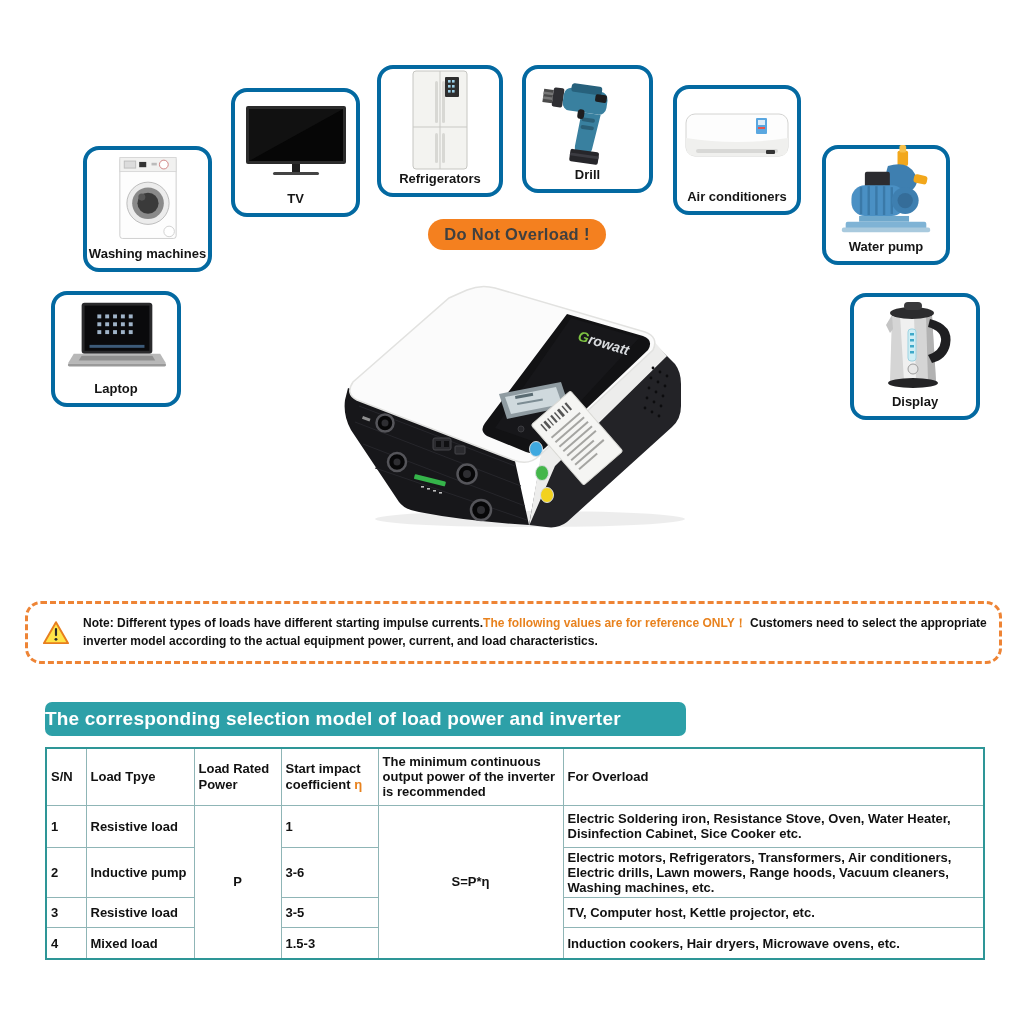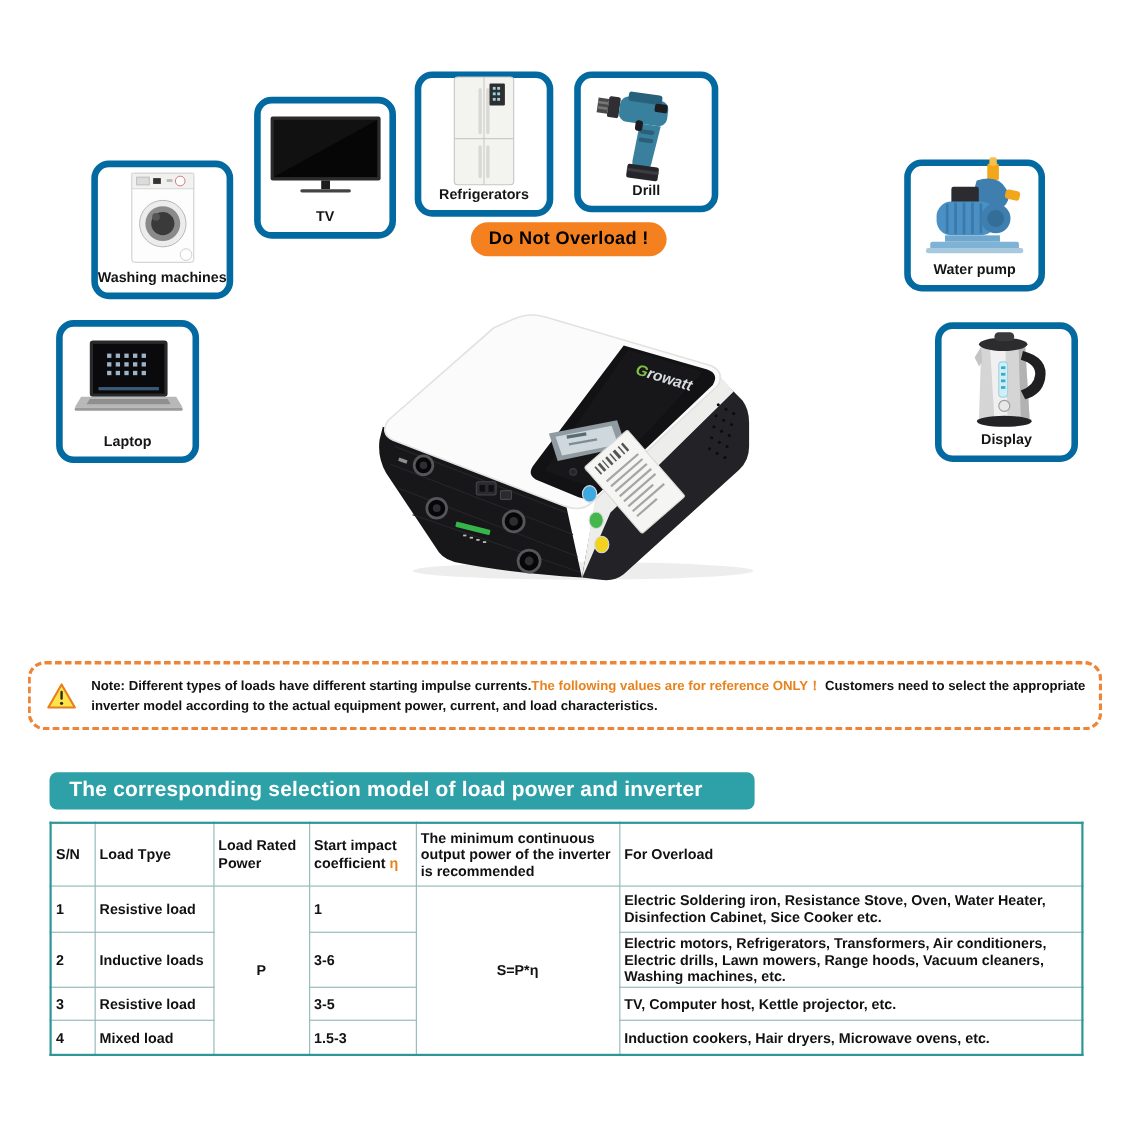--- a/index.html
+++ b/index.html
@@ -1,43 +1,43 @@
 <!DOCTYPE html>
 <html><head>
 <meta charset="utf-8">
 <style>
   html,body { margin:0; padding:0; background:#fff; }
   .canvas {
     position:relative; width:1024px; height:1024px; background:#ffffff;
     font-family:"Liberation Sans", sans-serif; overflow:hidden;
   }
   .card {
-    position:absolute; background:#fff; border:6px solid #0369a1; border-radius:16px;
+    position:absolute; background:#fff; border:4px solid #0369a1; border-radius:16px;
     display:flex; flex-direction:column; align-items:center; justify-content:flex-end;
     box-sizing:border-box; padding-bottom:7px;
   }
   .card .art { flex:1; width:100%; display:flex; align-items:center; justify-content:center; }
   .card .lbl { font-size:13px; font-weight:bold; color:#151515; line-height:1.1; text-align:center; white-space:nowrap; }
   .badge {
-    position:absolute; left:428px; top:202px; width:178px; height:31px;
-    background:#F4801F; border-radius:16px; color:#000000; font-weight:bold; font-size:16.5px;
+    position:absolute; left:428px; top:219px; width:178px; height:31px;
+    background:#F4801F; border-radius:16px; color:#404040; font-weight:bold; font-size:16.5px;
     display:flex; align-items:center; justify-content:center; letter-spacing:.3px;text-align:right;
   }
   .inverter { position:absolute; left:315px; top:276px; width:400px; height:255px; }
   .note {
     position:absolute; left:25px; top:601px; width:977px; height:63px;
     border:3px dashed #EE8435; border-radius:16px; box-sizing:border-box;
     display:flex; align-items:center; gap:13px; padding:4px 12px 4px 14px; background:#fff;
   }
   .note-text { font-size:12px; font-weight:bold; color:#111; line-height:1.45; }
   .note-text .orange { color:#E8821E; }
   .section-title {
     position:absolute; left:45px; top:702px; width:641px; height:34px;
     background:#2DA0A8; border-radius:7px; color:#fff; font-size:19px; font-weight:bold;
-    display:flex; align-items:center; padding-left:18px; box-sizing:border-box; letter-spacing:.2px;
+    display:flex; align-items:center; padding-left:0; box-sizing:border-box; letter-spacing:.2px;
   }
   .tablewrap { position:absolute; left:45px; top:747px; }
   table.loads { border-collapse:collapse; table-layout:fixed; width:938px; border:2px solid #2E9697; }
   table.loads th, table.loads td {
     border:1px solid #8FB5B6; font-size:13px; font-weight:bold; color:#111;
     padding:2px 4px; vertical-align:middle; box-sizing:border-box;
   }
   th.l { text-align:left; padding-left:8px; line-height:1.18; }
   .c { text-align:left; }
   td.big { font-size:14px; text-align:center; }
@@ -123,20 +123,34 @@
           <rect x="45" y="58" width="14" height="4" rx="2" fill="#2a5f77"></rect>
           <rect x="40" y="42" width="7" height="10" rx="3" fill="#1d1d1f"></rect>
           <rect x="38" y="84" width="30" height="13" rx="2" fill="#26262a"></rect>
           <rect x="38" y="88" width="30" height="3" fill="#3c3c42"></rect>
         </g>
       </svg>
     </div>
     <div class="lbl">Drill</div>
   </div>
 
+  <div class="card" style="left:673px;top:85px;width:128px;height:130px">
+    <div class="art">
+      <svg width="110" height="62" viewBox="0 0 110 62">
+        <rect x="4" y="6" width="102" height="42" rx="9" fill="#fdfdfd" stroke="#d4d4d2"></rect>
+        <path d="M4,30 Q55,38 106,30 L106,39 Q106,48 97,48 L13,48 Q4,48 4,39 Z" fill="#f0f0ee"></path>
+        <rect x="14" y="41" width="82" height="4" rx="2" fill="#d8d8d6"></rect>
+        <rect x="84" y="42" width="9" height="4" rx="1" fill="#333"></rect>
+        <rect x="74" y="10" width="11" height="16" rx="1" fill="#5aa7e0"></rect>
+        <rect x="76" y="12" width="7" height="5" fill="#fff" opacity="0.8"></rect>
+        <rect x="76" y="19" width="7" height="2" fill="#e8534a"></rect>
+      </svg>
+    </div>
+    <div class="lbl">Air conditioners</div>
+  </div>
 
   <div class="card" style="left:822px;top:145px;width:128px;height:120px">
     <div class="art">
       <svg width="96" height="98" viewBox="0 0 100 100">
         <rect x="62" y="8" width="11" height="16" rx="2" fill="#f2a71b"></rect>
         <rect x="64" y="2" width="7" height="8" rx="2" fill="#f7c04a"></rect>
         <path d="M52,24 Q72,18 80,32 Q86,42 76,50 L56,50 Q46,42 52,24" fill="#3e7fb0"></path>
         <rect x="80" y="32" width="14" height="9" rx="3" fill="#f2a71b" transform="rotate(12 80 32)"></rect>
         <rect x="28" y="30" width="26" height="16" rx="2" fill="#2c2c30"></rect>
         <rect x="14" y="44" width="56" height="32" rx="14" fill="#4a90c4"></rect>
@@ -150,21 +164,21 @@
         <circle cx="70" cy="60" r="14" fill="#3e7fb0"></circle>
         <circle cx="70" cy="60" r="8" fill="#356d99"></circle>
         <rect x="22" y="76" width="52" height="6" fill="#6fa8cc"></rect>
         <rect x="8" y="82" width="84" height="9" rx="2" fill="#7fb3d5"></rect>
         <rect x="4" y="88" width="92" height="5" rx="2" fill="#a9cade"></rect>
       </svg>
     </div>
     <div class="lbl">Water pump</div>
   </div>
 
-  <div class="card" style="left:51px;top:291px;width:130px;height:130px">
+  <div class="card" style="left:51px;top:291px;width:130px;height:116px">
     <div class="art">
       <svg width="108" height="76" viewBox="0 0 110 76">
         <rect x="20" y="2" width="72" height="52" rx="3" fill="#2a2a2c"></rect>
         <rect x="23" y="5" width="66" height="46" fill="#0a0a0c"></rect>
         <g fill="#9fb3c8">
           <rect x="36" y="14" width="4" height="4"></rect>
             <rect x="44" y="14" width="4" height="4"></rect>
             <rect x="52" y="14" width="4" height="4"></rect>
             <rect x="60" y="14" width="4" height="4"></rect>
             <rect x="68" y="14" width="4" height="4"></rect>
@@ -365,21 +379,21 @@
         <tr class="r0">
           <td class="c">1</td>
           <td class="c">Resistive load</td>
           <td class="big" rowspan="4">P</td>
           <td class="c">1</td>
           <td class="big" rowspan="4">S=P*η</td>
           <td class="ex">Electric Soldering iron, Resistance Stove, Oven, Water Heater, Disinfection Cabinet, Sice Cooker  etc.</td>
         </tr>
         <tr class="r1">
           <td class="c">2</td>
-          <td class="c">Inductive loads</td>
+          <td class="c">Inductive pump</td>
           <td class="c">3-6</td>
           <td class="ex">Electric motors, Refrigerators, Transformers, Air conditioners, Electric drills, Lawn mowers, Range hoods, Vacuum cleaners, Washing machines, etc.</td>
         </tr>
         <tr class="r2">
           <td class="c">3</td>
           <td class="c">Resistive load</td>
           <td class="c">3-5</td>
           <td class="ex">TV, Computer host, Kettle projector, etc.</td>
         </tr>
         <tr class="r3">

